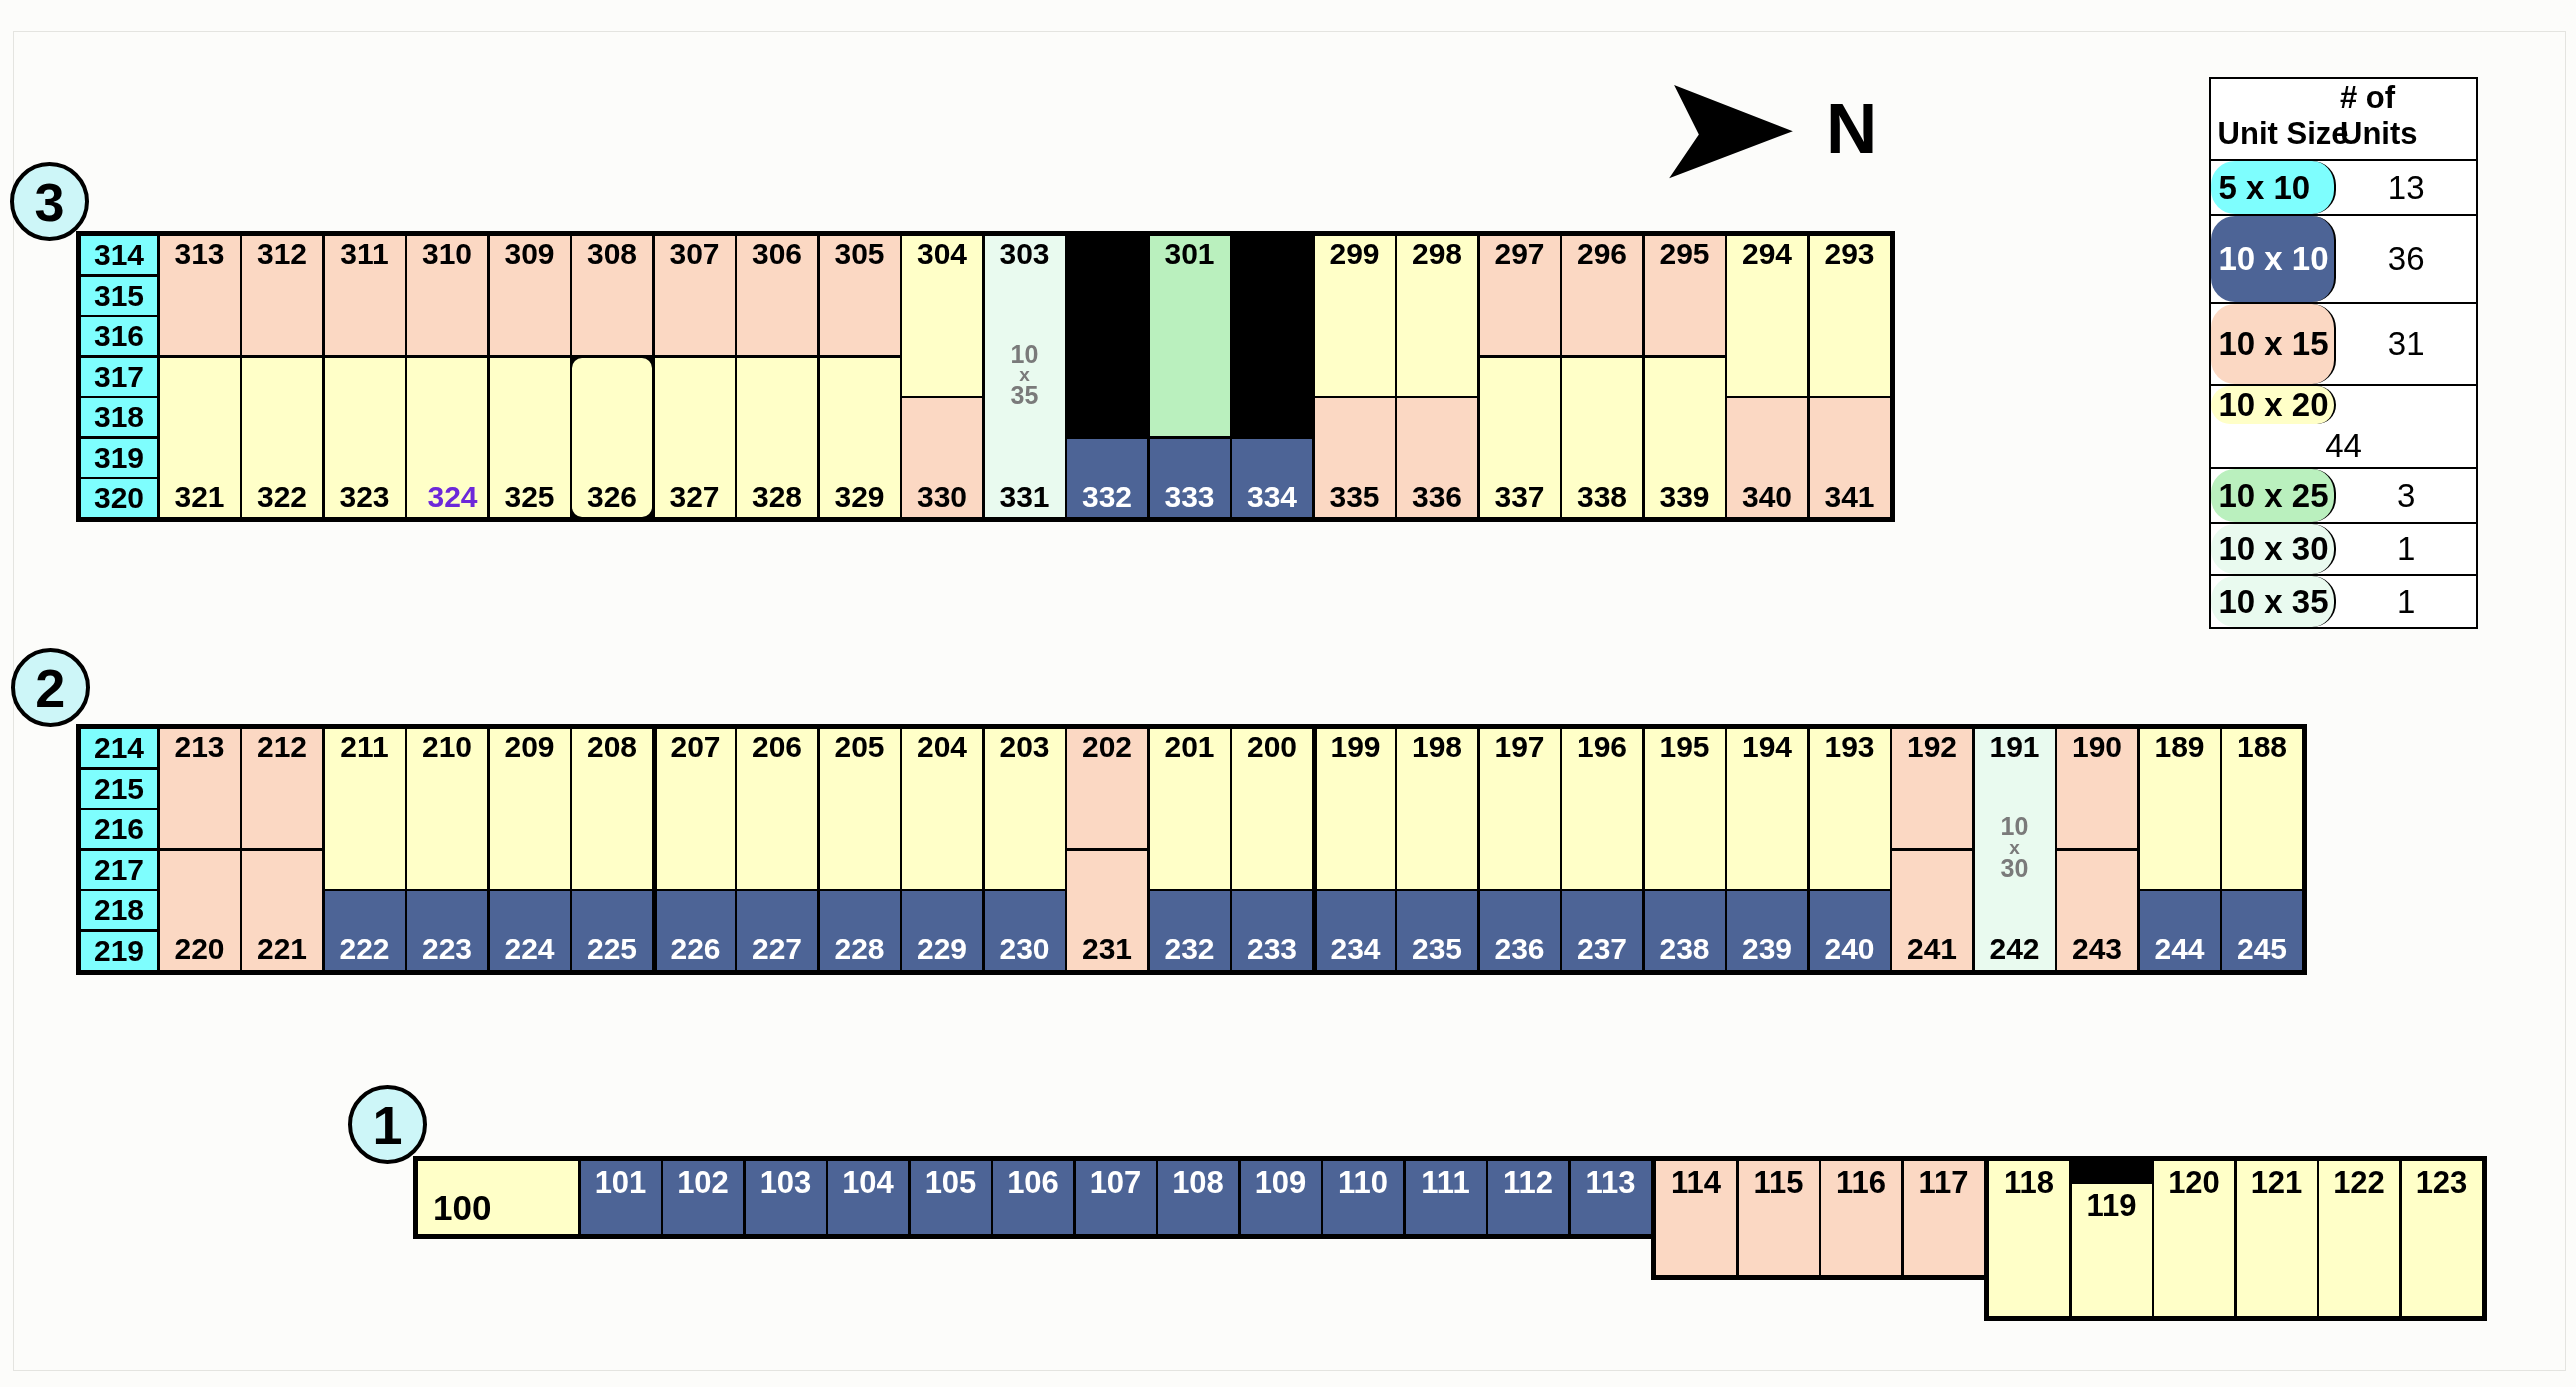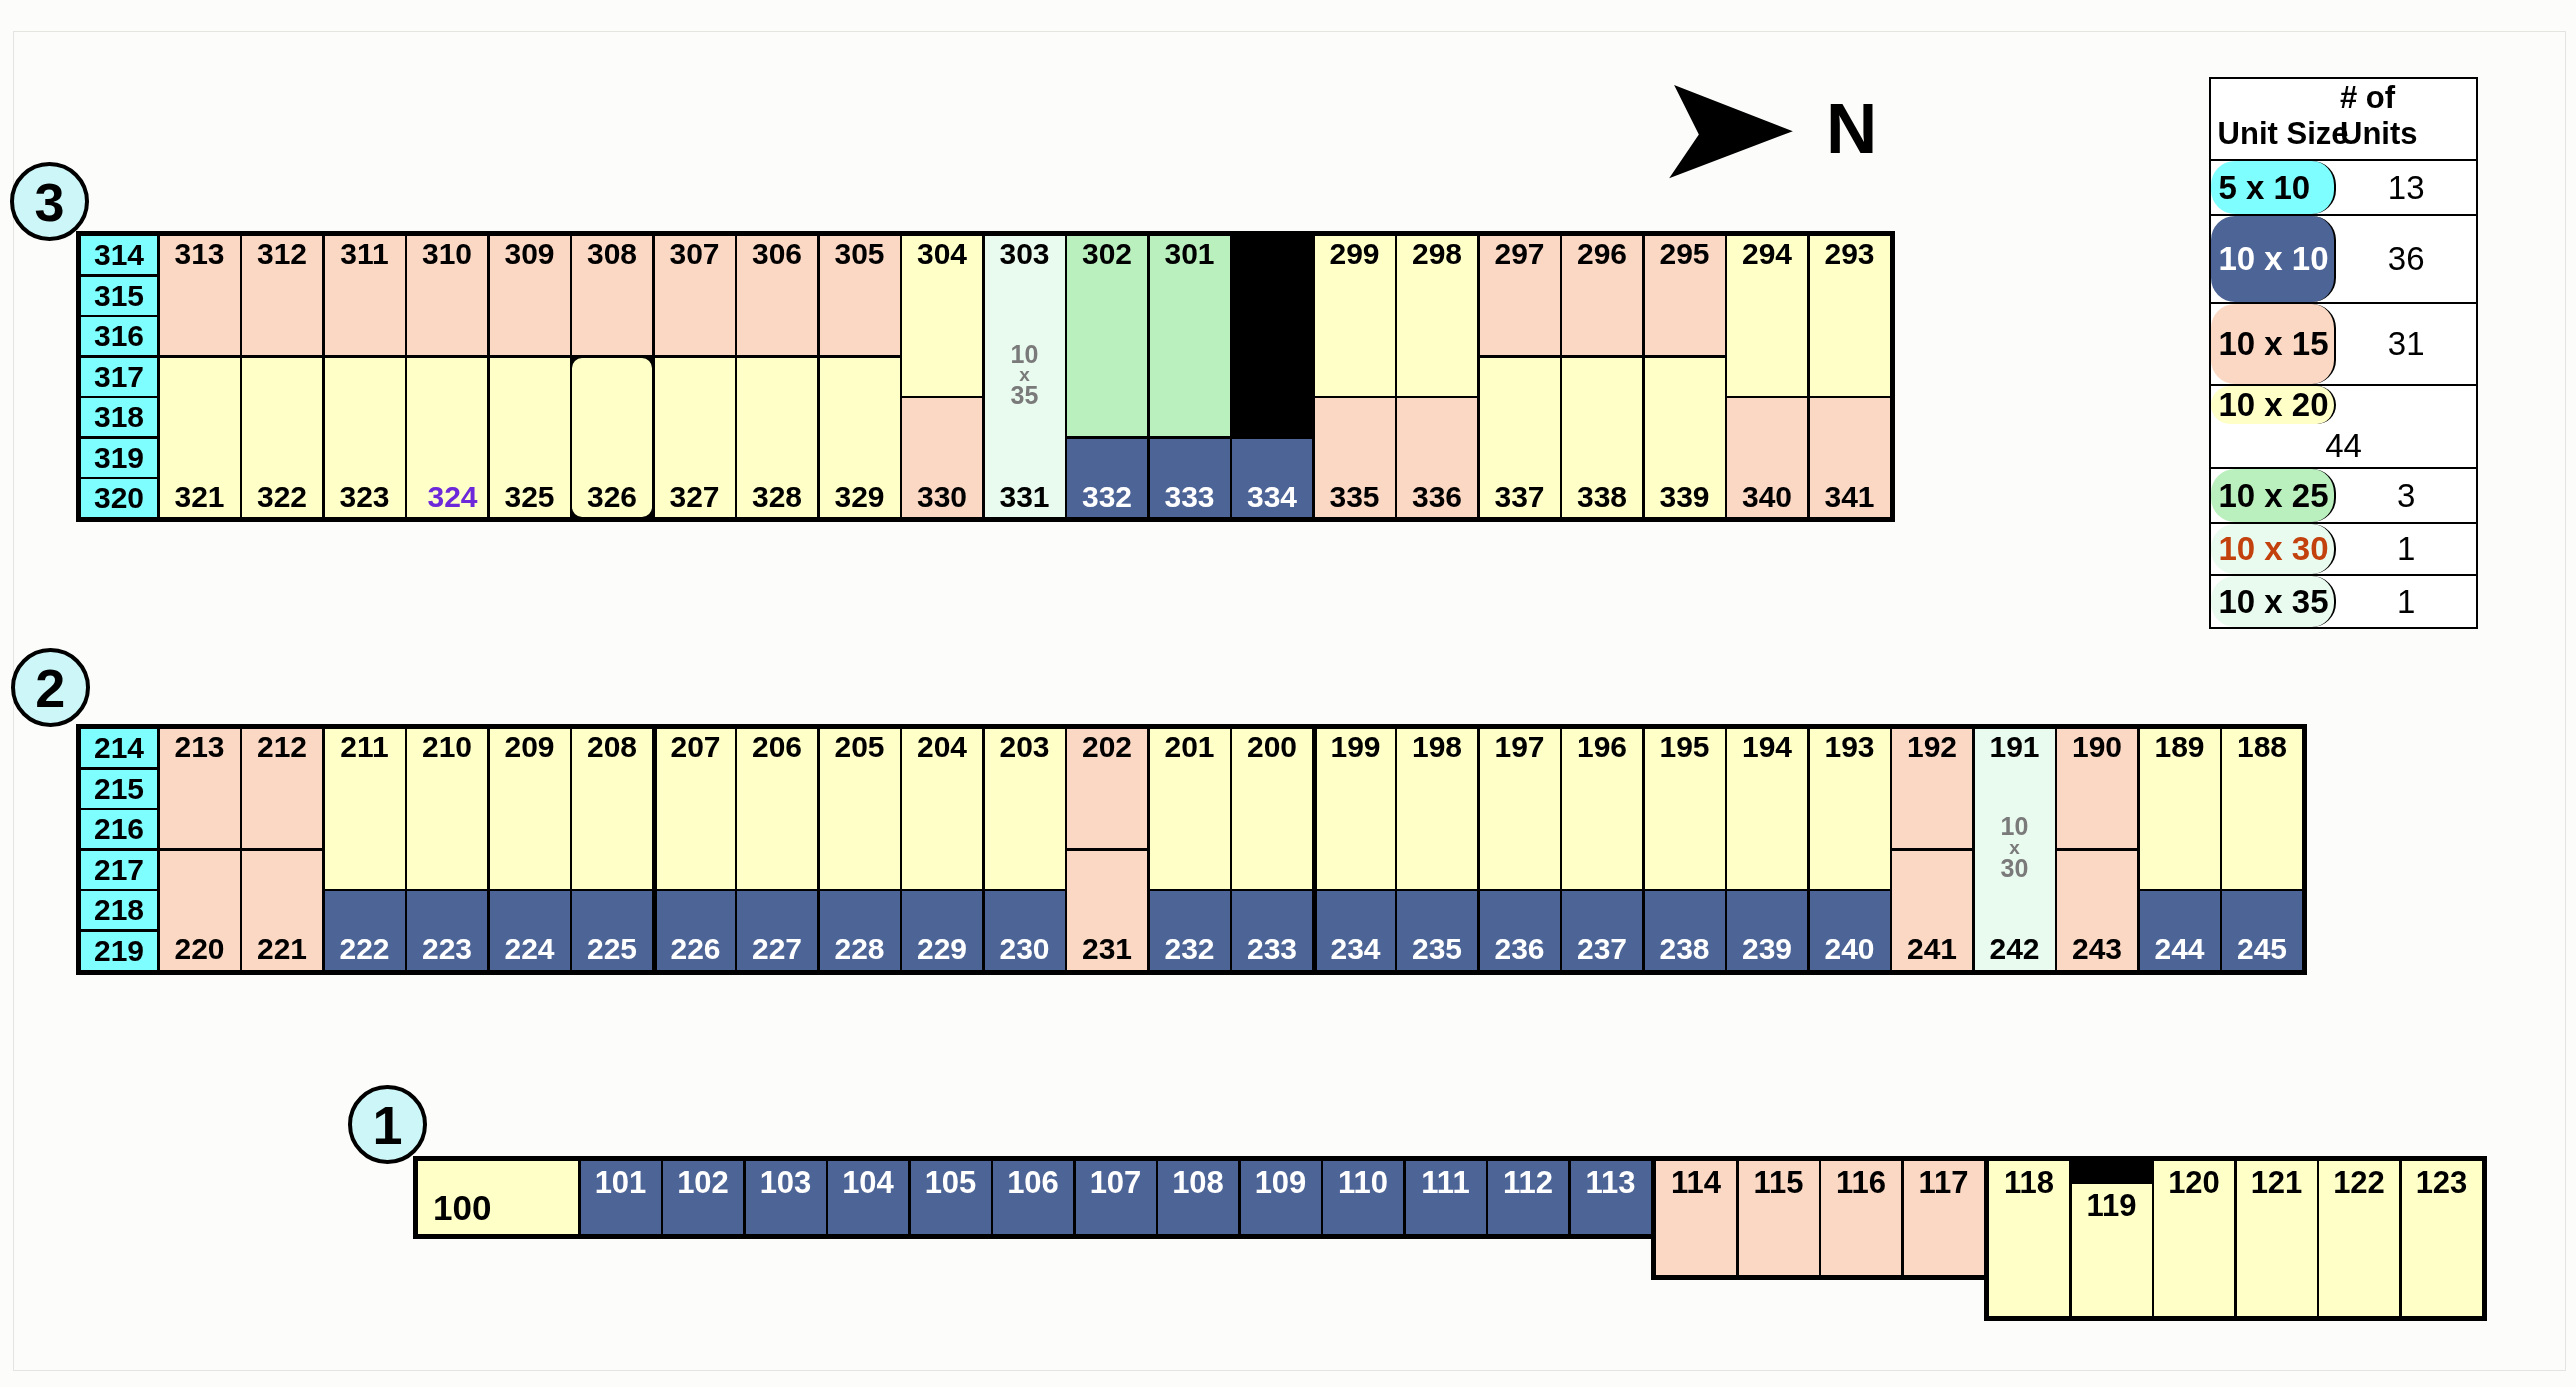--- a/index.html
+++ b/index.html
@@ -108,21 +108,20 @@
       <div class="cell bot" style="background: rgb(251, 216, 195); color: rgb(0, 0, 0); grid-area: 5 / 11 / -1;">330</div>
       <div class="cell full" style="background: rgb(233, 250, 239); grid-area: 1 / 12 / -1;">
         <div class="tl">303</div>
         <div class="note">
           <div>10</div>
           <div class="x">x</div>
           <div>35</div>
         </div>
         <div class="bl">331</div>
       </div>
-      <div class="cell top" style="background: rgb(186, 240, 190); color: rgb(0, 0, 0); grid-area: 1 / 13 / span 5;">302</div>
       <div class="cell bot" style="background: rgb(77, 100, 150); color: rgb(255, 255, 255); grid-area: 6 / 13 / -1;">332</div>
       <div class="cell top" style="background: rgb(186, 240, 190); color: rgb(0, 0, 0); grid-area: 1 / 14 / span 5;">301</div>
       <div class="cell bot" style="background: rgb(77, 100, 150); color: rgb(255, 255, 255); grid-area: 6 / 14 / -1;">333</div>
       <div class="cell bot" style="background: rgb(77, 100, 150); color: rgb(255, 255, 255); grid-area: 6 / 15 / -1;">334</div>
       <div class="cell top" style="background: rgb(255, 255, 200); color: rgb(0, 0, 0); grid-area: 1 / 16 / span 4;">299</div>
       <div class="cell bot" style="background: rgb(251, 216, 195); color: rgb(0, 0, 0); grid-area: 5 / 16 / -1;">335</div>
       <div class="cell top" style="background: rgb(255, 255, 200); color: rgb(0, 0, 0); grid-area: 1 / 17 / span 4;">298</div>
       <div class="cell bot" style="background: rgb(251, 216, 195); color: rgb(0, 0, 0); grid-area: 5 / 17 / -1;">336</div>
       <div class="cell top" style="background: rgb(251, 216, 195); color: rgb(0, 0, 0); grid-area: 1 / 18 / span 3;">297</div>
       <div class="cell bot" style="background: rgb(255, 255, 200); color: rgb(0, 0, 0); grid-area: 4 / 18 / -1;">337</div>
@@ -254,21 +253,21 @@
         </div>
         <div class="lrow" style="height: 81px; flex-direction: column;">
           <div class="lswatch" style="background: rgb(255, 255, 200); color: rgb(0, 0, 0);">10 x 20</div>
           <div class="lcount">44</div>
         </div>
         <div class="lrow" style="height: 53px;">
           <div class="lswatch" style="background: rgb(186, 240, 190); color: rgb(0, 0, 0);">10 x 25</div>
           <div class="lcount">3</div>
         </div>
         <div class="lrow" style="height: 50px;">
-          <div class="lswatch" style="background: rgb(233, 250, 239); color: #c2410c;">10 x 30</div>
+          <div class="lswatch" style="background: rgb(233, 250, 239); color: #000000;">10 x 30</div>
           <div class="lcount">1</div>
         </div>
         <div class="lrow" style="height: 51px;">
           <div class="lswatch" style="background: rgb(233, 250, 239); color: rgb(0, 0, 0);">10 x 35</div>
           <div class="lcount">1</div>
         </div>
       </div>
   </div>
 </div>
 

